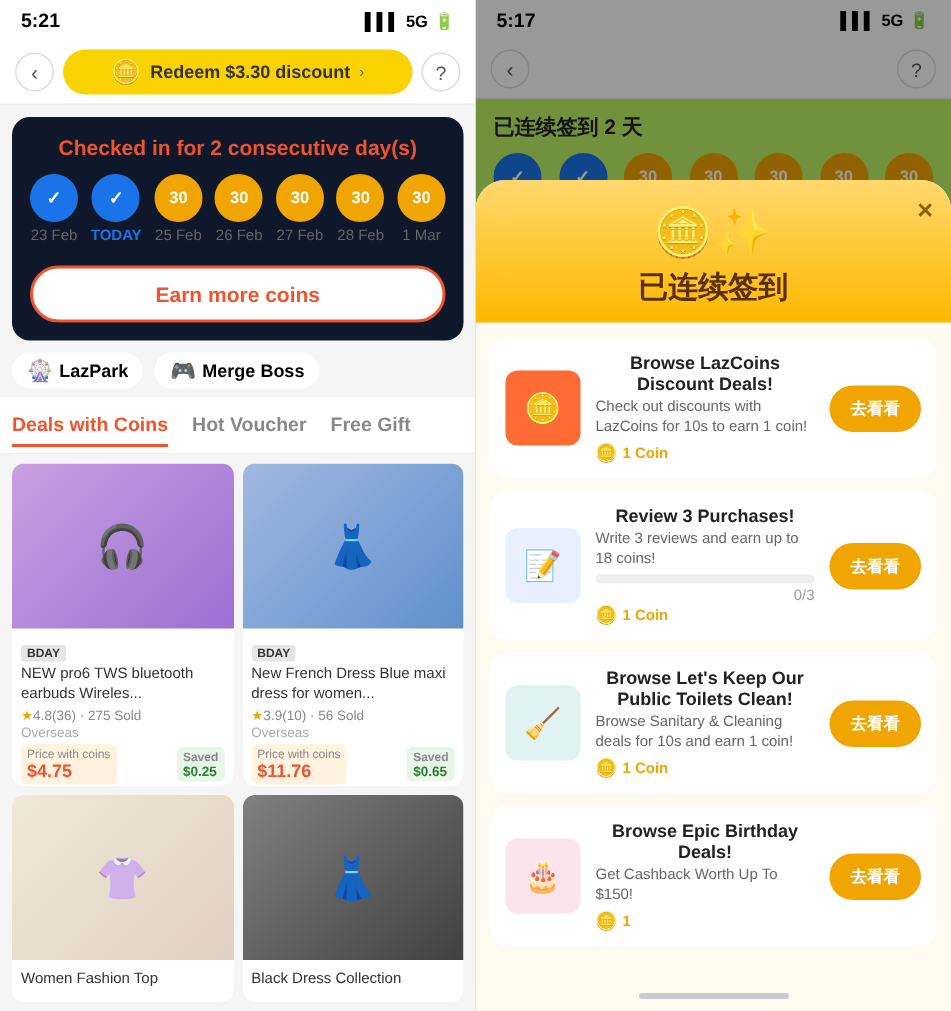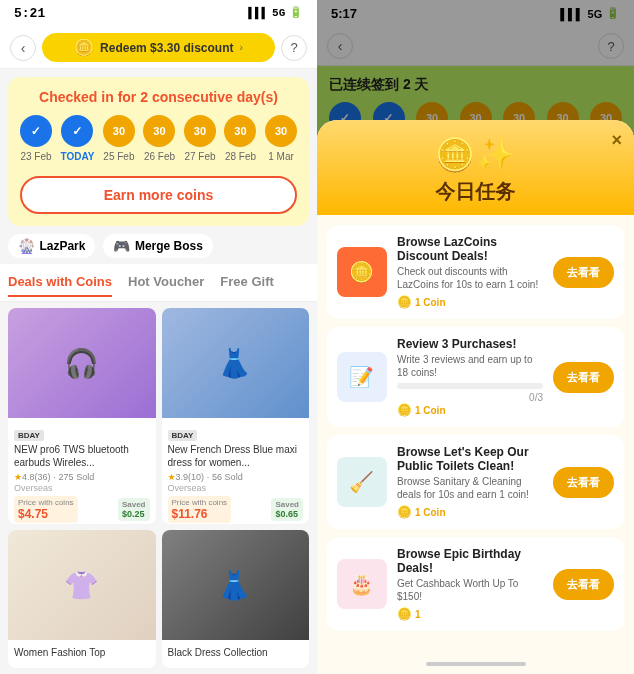--- a/index.html
+++ b/index.html
@@ -19,25 +19,24 @@
       background: #f5f5f5;
       display: flex;
       flex-direction: column;
       overflow: hidden;
     }
 
     .status-bar {
       background: white;
       display: flex;
       justify-content: space-between;
-      align-items: flex-start;
+      align-items: flex-end;
       padding: 6px 14px;
       font-size: 12px;
       font-weight: 600;
-      font-family: Liberation Mono, monospace;
     }
     .status-time { font-weight: 700; font-size: 13px; }
     .status-icons { display: flex; align-items: center; gap: 4px; font-size: 11px; }
 
     .top-bar {
       background: white;
       display: flex;
       align-items: center;
       padding: 6px 10px;
       gap: 6px;
@@ -65,21 +64,21 @@
     .chevron-right { font-size: 10px; color: #666; }
     .help-btn {
       width: 26px; height: 26px;
       border-radius: 50%;
       border: 1px solid #ddd;
       display: flex; align-items: center; justify-content: center;
       font-size: 13px; color: #555; cursor: pointer;
     }
 
     .checkin-section {
-      background: #fef9c3;
+      background: #0f172a;
       margin: 8px;
       border-radius: 12px;
       padding: 12px;
     }
     .checkin-title {
       font-size: 14px;
       font-weight: 700;
       text-align: center;
       color: #222;
       margin-bottom: 10px;
@@ -330,21 +329,21 @@
       align-items: center;
       justify-content: center;
       font-size: 20px;
     }
     .task-img.orange { background: #ff6b35; }
     .task-img.blue { background: #e8f0fe; }
     .task-img.teal { background: #e0f2f1; }
     .task-img.pink { background: #fce4ec; }
 
     .task-content { flex: 1; }
-    .task-title { font-size: 12px; font-weight: 700; color: #222; margin-bottom: 2px; }
+    .task-title { font-size: 12px; font-weight: 700; color: #222; margin-bottom: 2px; text-align: center; }
     .task-desc { font-size: 10px; color: #666; line-height: 1.3; margin-bottom: 4px; }
 
     .task-progress-bar {
       background: #eee;
       border-radius: 4px;
       height: 6px;
       margin-bottom: 3px;
       overflow: hidden;
     }
     .task-progress-fill {
@@ -591,21 +590,21 @@
     <div style="padding:8px 12px;">
       <button style="background:#fff3cd;border:none;border-radius:16px;padding:6px 14px;font-size:12px;font-weight:700;color:#a07000;cursor:pointer;">查看更多</button>
     </div>
   </div>
 
   <div class="modal-overlay">
     <div class="modal-spacer"></div>
     <div class="modal-container">
       <div class="modal-header">
         <div class="modal-coin-decoration">🪙✨</div>
-        <div class="modal-title">今日任务</div>
+        <div class="modal-title">已连续签到</div>
         <div class="modal-close">×</div>
       </div>
 
       <div class="modal-tasks">
 
         <div class="task-card">
           <div class="task-img orange">🪙</div>
           <div class="task-content">
             <div class="task-title">Browse LazCoins Discount Deals!</div>
             <div class="task-desc">Check out discounts with LazCoins for 10s to earn 1 coin!</div>

